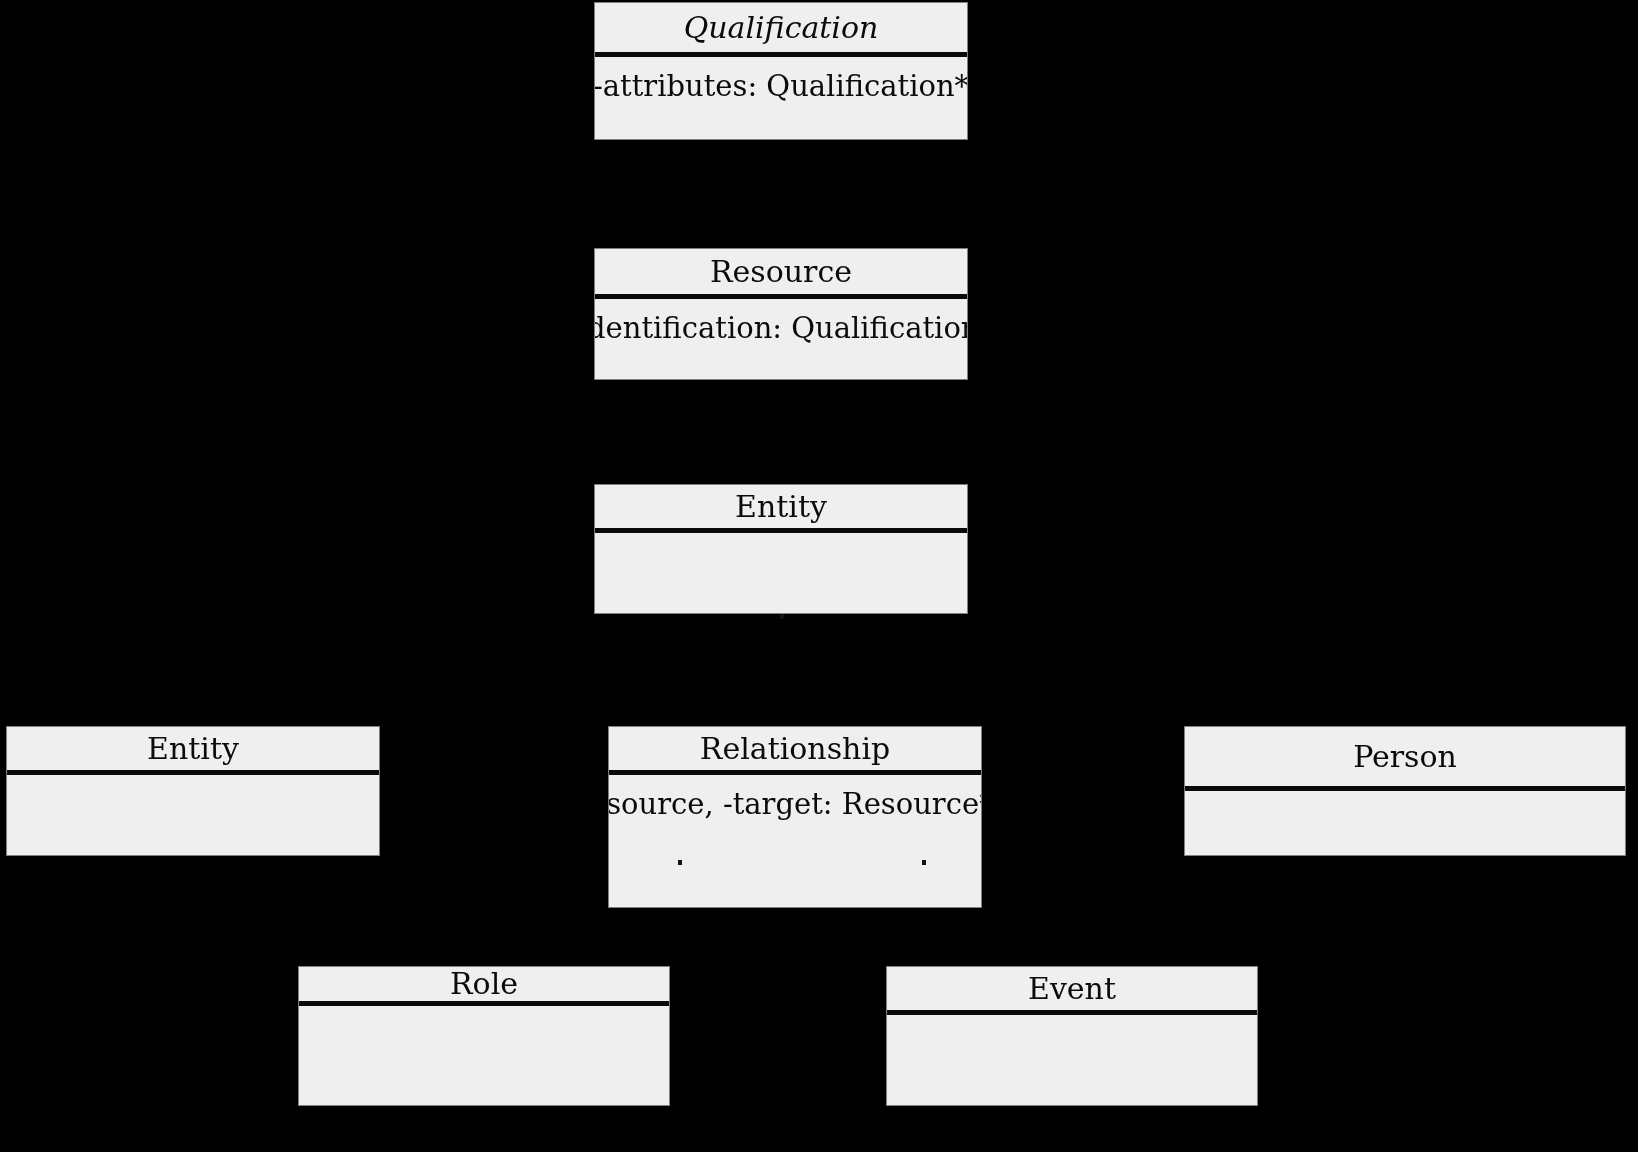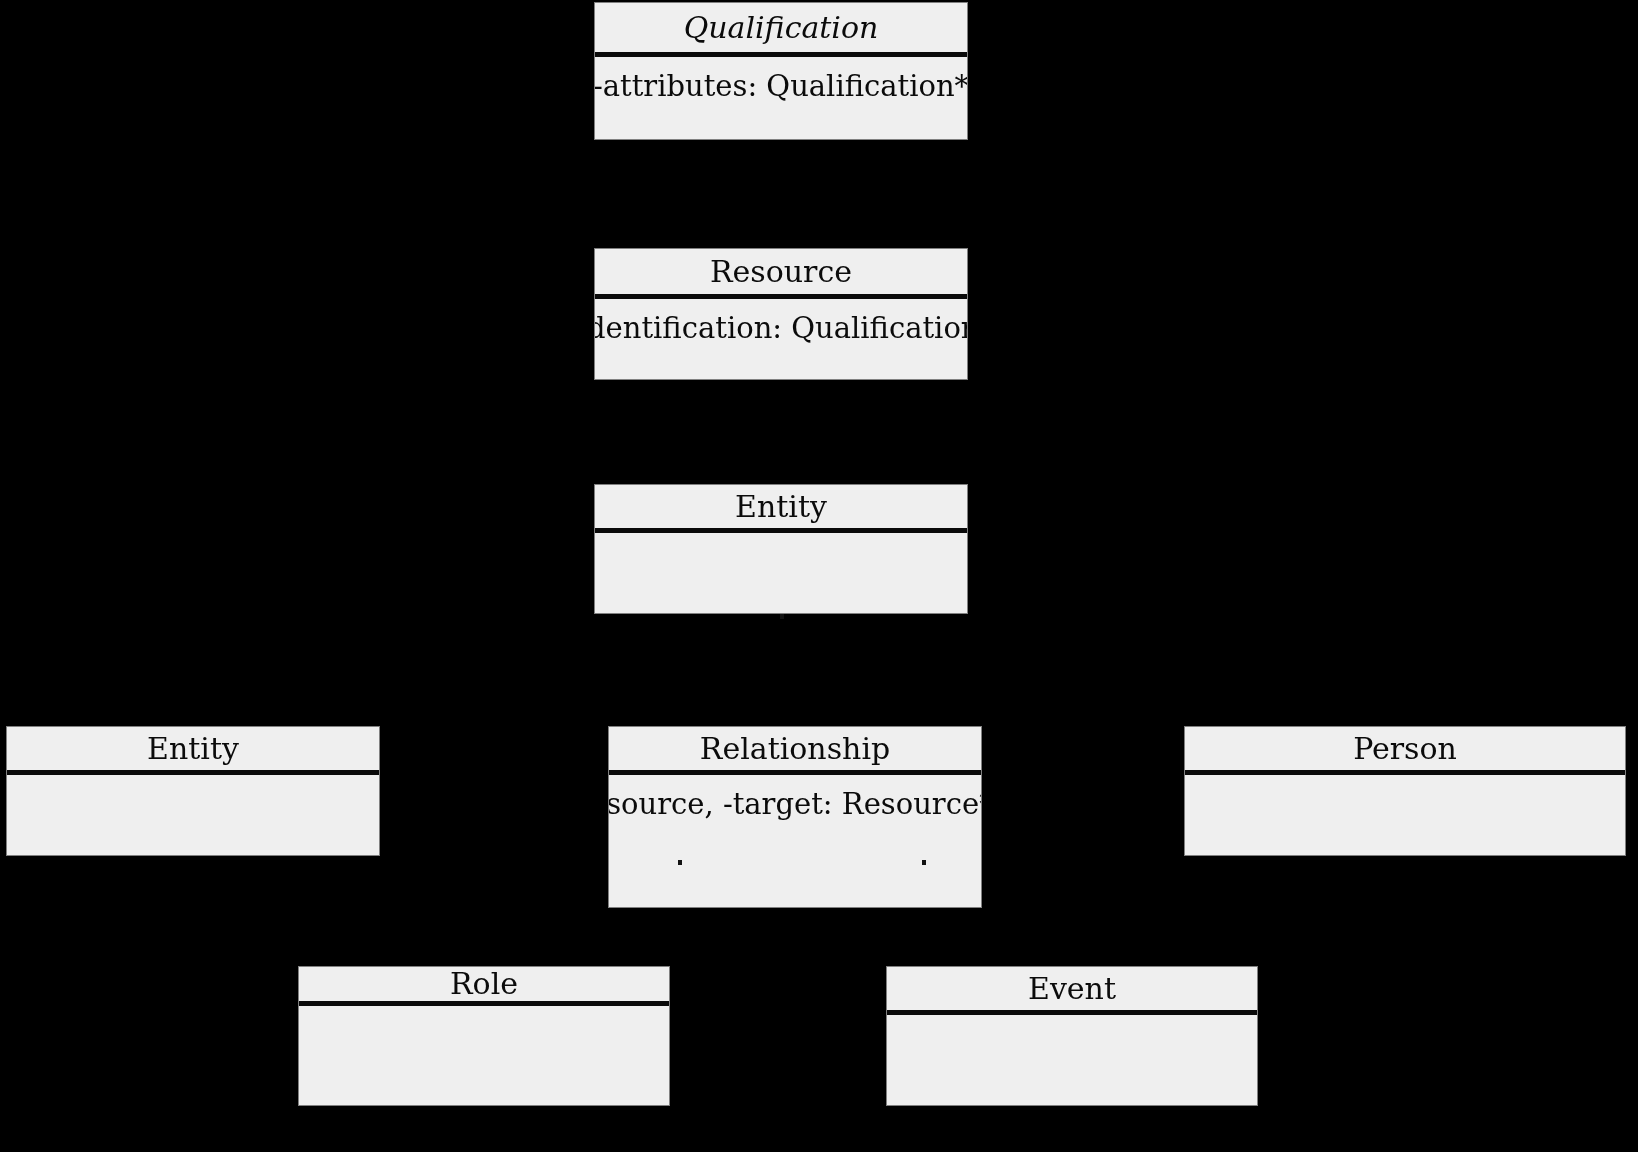--- a/index.html
+++ b/index.html
@@ -138,21 +138,21 @@
     </div>
     <div class="uml-class" style="left: 564px; top: 726px; width: 374px; height: 182px; margin-left: 44px;">
       <div class="uml-name" style="height: 48px;">Relationship</div>
       <div class="uml-attrs" style="height: 134px;">
         <div>
           <div class="uml-attr">-source, -target: Resource*</div>
         </div>
       </div>
     </div>
     <div class="uml-class" style="left: 1184px; top: 726px; width: 442px; height: 130px;">
-      <div class="uml-name" style="height: 48px;">Person</div>
+      <div class="uml-name" style="height: 64px;">Person</div>
       <div class="uml-attrs empty" style="height: 82px;"></div>
     </div>
     <div class="uml-class" style="left: 298px; top: 966px; width: 372px; height: 140px;">
       <div class="uml-name" style="height: 39px;">Role</div>
       <div class="uml-attrs empty" style="height: 92px;"></div>
     </div>
     <div class="uml-class" style="left: 886px; top: 966px; width: 372px; height: 140px;">
       <div class="uml-name" style="height: 48px; text-align: right;">Event</div>
       <div class="uml-attrs empty" style="height: 92px;"></div>
     </div>

